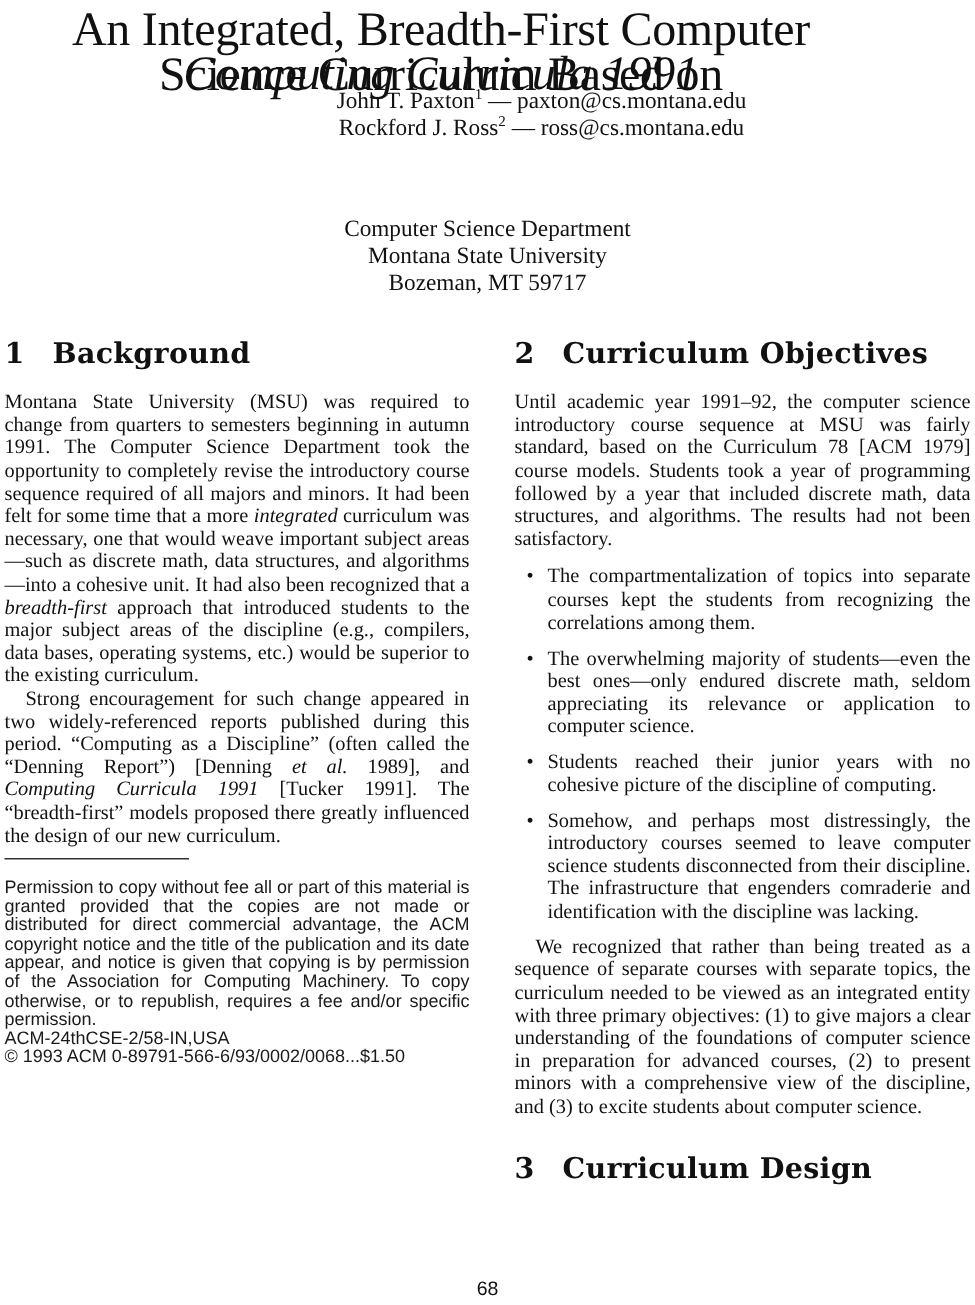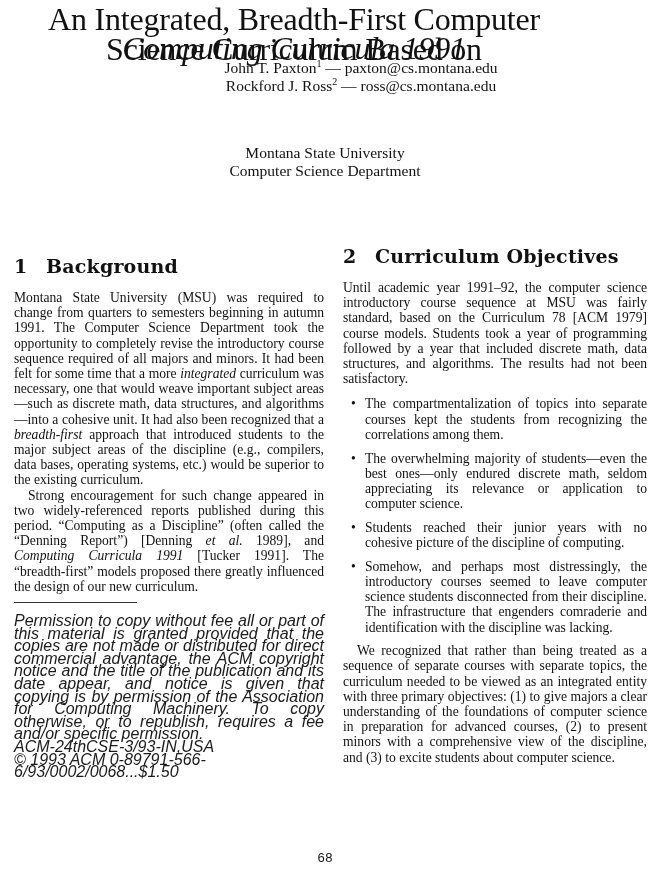--- a/index.html
+++ b/index.html
@@ -20,88 +20,90 @@
     font-family: "Liberation Serif", serif; font-size: 15.5px; line-height: 18px;
   }
   #authors { top: 59px; margin-left: 36px; }
   #affil { top: 144px; }
   sup { font-size: 10px; line-height: 0; vertical-align: 6px; }
   .col {
     position: absolute; top: 224px;
     font-family: "Liberation Serif", serif; font-size: 13.6px; line-height: 15.2px;
     text-align: justify;
   }
-  #left-col { left: 14px; width: 310px; margin-top: 30px; }
-  #right-col { left: 343px; width: 304px; margin-top: 20px; }
+  #left-col { left: 3px; width: 310px; }
+  #right-col { left: 343px; width: 304px; }
   h2 {
     margin: 0; font-family: "DejaVu Serif", serif; font-weight: bold;
     font-size: 19px; line-height: 24px; letter-spacing: 0.2px;
   }
   h2 .num { display: inline-block; width: 32px; }
   p { margin: 0; }
   .after-h { margin-top: 12px; }
   .indent { text-indent: 14px; }
   em { font-style: italic; }
   ul { list-style: none; margin: 10px 0 0 0; padding: 0 0 0 22px; }
   ul li { position: relative; margin-bottom: 8.5px; }
   ul li .bullet { position: absolute; left: -14px; top: 0; }
   .fn-rule { width: 123px; border-top: 1px solid #333; margin-top: 8px; margin-bottom: 3px; }
   .footnote {
     font-family: "Liberation Serif", serif; font-size: 11.2px; line-height: 12.4px;
     text-align: justify; text-indent: 14px;
   }
   .footnote sup { font-size: 8px; vertical-align: 4px; }
   .permission {
     margin-top: 12px;
-    font-family: "Liberation Sans", sans-serif; font-size: 16px; line-height: 12.6px;
-    text-align: justify; color: #1a1a1a; font-style: italic;
+    font-family: "Liberation Sans", sans-serif; font-size: 12px; line-height: 12.6px;
+    text-align: justify; color: #1a1a1a;
   }
   .perm-line { text-align: left; }
   #page-number {
     position: absolute; top: 851px; left: 0; width: 650px; text-align: center;
-    font-family: Liberation Mono, monospace; font-size: 13px;
+    font-family: Liberation Sans, sans-serif; font-size: 13px;
   }
   #sec3 { margin-top: 22px; }
 </style>
 </head>
 <body>
 
 <div id="title1" class="title">An Integrated, Breadth-First Computer Science Curriculum Based on</div>
 <div id="title2" class="title">Computing Curricula 1991</div>
 
 <div id="authors" class="centered-block">
   <div><span>John T. Paxton</span><sup>1</sup><span> — </span><span>paxton@cs.montana.edu</span></div>
   <div><span>Rockford J. Ross</span><sup>2</sup><span> — </span><span>ross@cs.montana.edu</span></div>
 </div>
 
 <div id="affil" class="centered-block">
+  <div>Computer Science Department</div>
   <div>Montana State University</div>
-  <div>Computer Science Department</div>
+  <div>Bozeman, MT 59717</div>
 </div>
 
 <div id="left-col" class="col">
   <h2><span class="num">1</span><span>Background</span></h2>
   <p class="after-h"><span>Montana State University (MSU) was required to change from quarters to semesters beginning in autumn 1991. The Computer Science Department took the opportunity to completely revise the introductory course sequence required of all majors and minors. It had been felt for some time that a more </span><em>integrated</em><span> curriculum was necessary, one that would weave important subject areas—such as discrete math, data structures, and algorithms—into a cohesive unit. It had also been recognized that a </span><em>breadth-first</em><span> approach that introduced students to the major subject areas of the discipline (e.g., compilers, data bases, operating systems, etc.)  would be superior to the existing curriculum.</span></p>
   <p class="indent"><span>Strong encouragement for such change appeared in two widely-referenced reports published during this period.  “Computing as a Discipline” (often called the “Denning Report”) [Denning </span><em>et al.</em><span> 1989], and </span><em>Computing Curricula 1991</em><span> [Tucker 1991]. The “breadth-first” models proposed there greatly influenced the design of our new curriculum.</span></p>
 
   <div class="fn-rule"></div>
 
   <div class="permission">
     <div>Permission to copy without fee all or part of this material is granted provided that the copies are not made or distributed for direct commercial advantage, the ACM copyright notice and the title of the publication and its date appear, and notice is given that copying is by permission of the Association for Computing Machinery.  To copy otherwise, or to republish, requires a fee and/or specific permission.</div>
-    <div class="perm-line">ACM-24thCSE-3/93-IN,USA</div>
+    <div class="perm-line">ACM-24thCSE-2/58-IN,USA</div>
     <div class="perm-line">© 1993 ACM 0-89791-566-6/93/0002/0068...$1.50</div>
   </div>
 </div>
 
 <div id="right-col" class="col">
   <h2><span class="num">2</span><span>Curriculum Objectives</span></h2>
   <p class="after-h">Until academic year 1991–92, the computer science introductory course sequence at MSU was fairly standard, based on the Curriculum 78 [ACM 1979] course models. Students took a year of programming followed by a year that included discrete math, data structures, and algorithms. The results had not been satisfactory.</p>
   <ul>
     <li><span class="bullet">•</span><span>The compartmentalization of topics into separate courses kept the students from recognizing the correlations among them.</span></li>
     <li><span class="bullet">•</span><span>The overwhelming majority of students—even the best ones—only endured discrete math, seldom appreciating its relevance or application to computer science.</span></li>
     <li><span class="bullet">•</span><span>Students reached their junior years with no cohesive picture of the discipline of computing.</span></li>
     <li><span class="bullet">•</span><span>Somehow, and perhaps most distressingly, the introductory courses seemed to leave computer science students disconnected from their discipline. The infrastructure that engenders comraderie and identification with the discipline was lacking.</span></li>
   </ul>
   <p class="indent">We recognized that rather than being treated as a sequence of separate courses with separate topics, the curriculum needed to be viewed as an integrated entity with three primary objectives: (1) to give majors a clear understanding of the foundations of computer science in preparation for advanced courses, (2) to present minors with a comprehensive view of the discipline, and (3) to excite students about computer science.</p>
 
+  <h2 id="sec3"><span class="num">3</span><span>Curriculum Design</span></h2>
 </div>
 
 <div id="page-number">68</div>
 
 </body></html>

